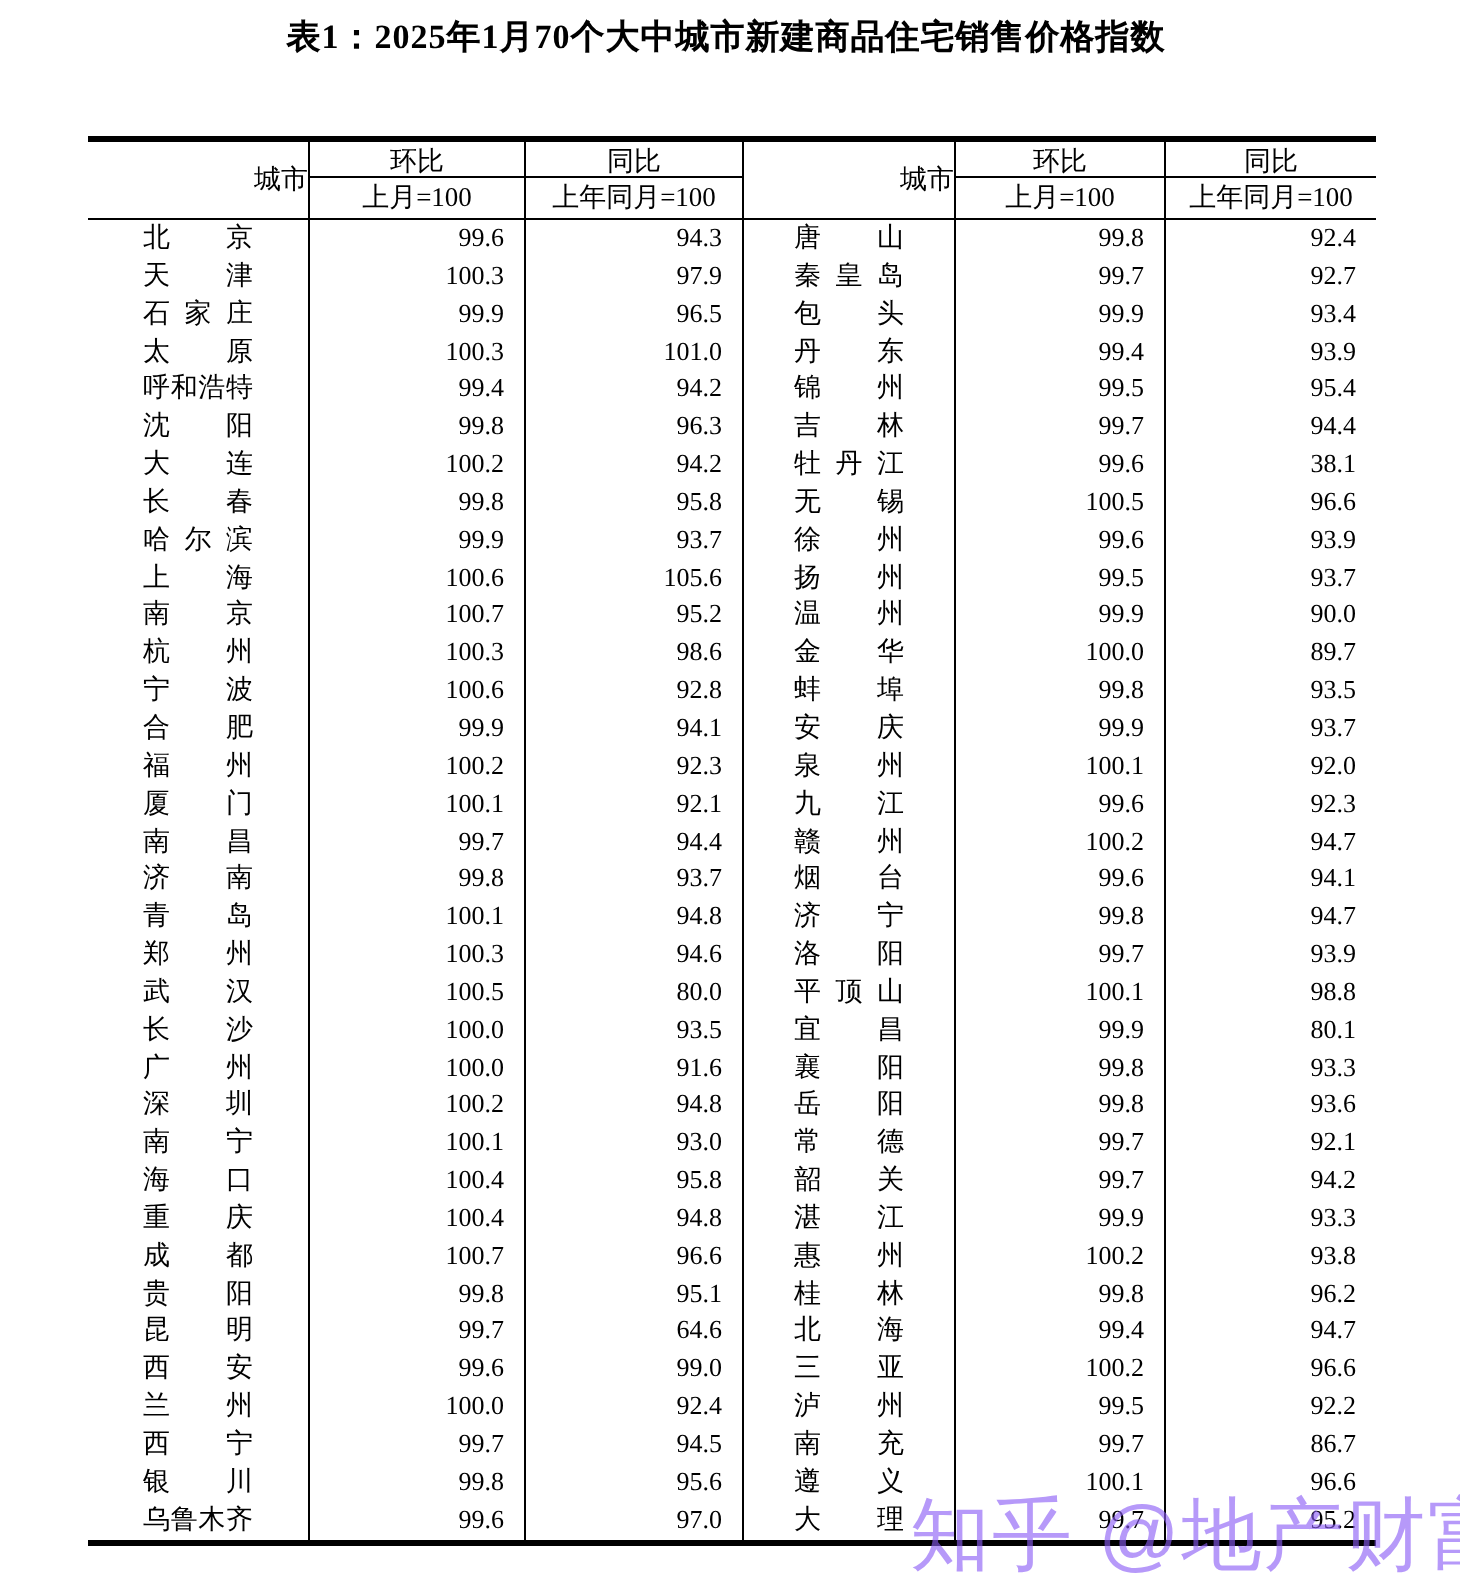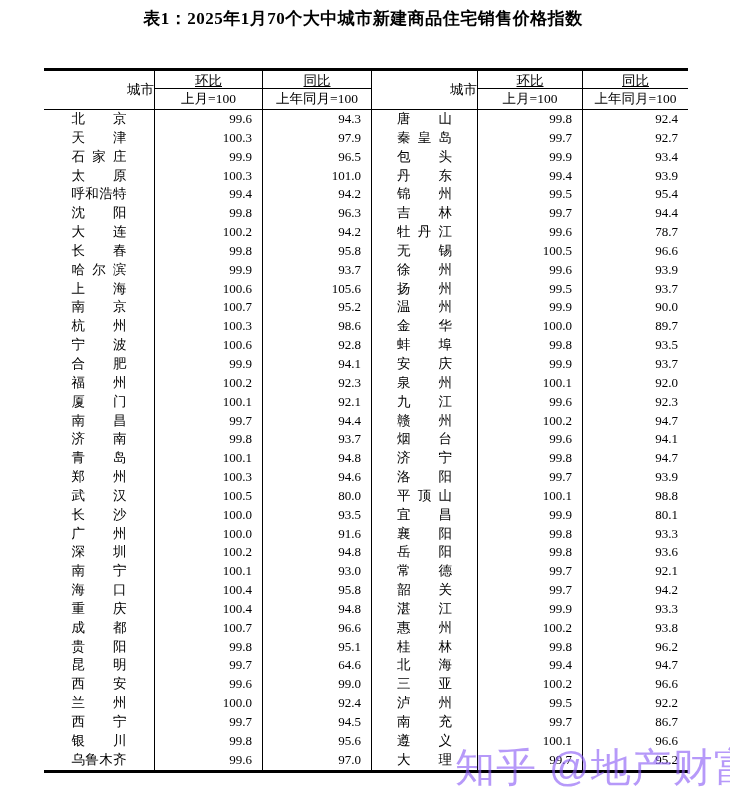--- a/index.html
+++ b/index.html
@@ -23,21 +23,21 @@
     border-bottom:1px solid #000;
     box-sizing:border-box;
   }
   .hcell{border-right:1px solid #000;box-sizing:border-box;}
   .hcell.end{border-right:none;}
   .hcity{
     height:38px;line-height:38px;text-align:right;font-size:13.5px;
   }
   .hstack .htop{
     height:18px;line-height:19px;text-align:center;font-size:13.5px;
-    border-bottom:1px solid #000;box-sizing:border-box;text-decoration:underline;
+    border-bottom:1px solid #000;box-sizing:border-box;
   }
   .hstack .hbot{
     height:19px;line-height:19px;text-align:center;font-size:13.5px;
   }
   .tbody{
     display:grid;
     grid-template-columns:111px 108px 109px 106px 105px 105px;
     grid-auto-rows:18.857px;
     border-bottom:3px solid #000;
     box-sizing:content-box;
@@ -197,21 +197,21 @@
       <div class="cell num">100.2</div>
       <div class="cell num">94.2</div>
       <div class="cell citycell">
         <span class="cityspread">
           <span>牡</span>
           <span>丹</span>
           <span>江</span>
         </span>
       </div>
       <div class="cell num">99.6</div>
-      <div class="cell num end">78.7</div>
+      <div class="cell num end">38.1</div>
       <div class="cell citycell">
         <span class="cityspread">
           <span>长</span>
           <span>春</span>
         </span>
       </div>
       <div class="cell num">99.8</div>
       <div class="cell num">95.8</div>
       <div class="cell citycell">
         <span class="cityspread">

